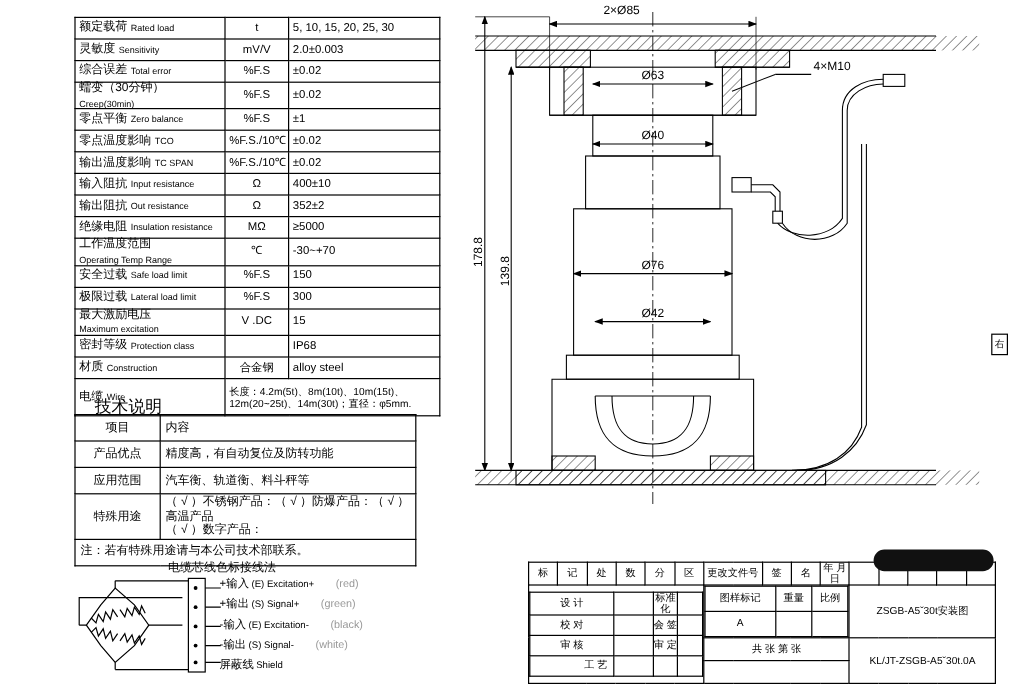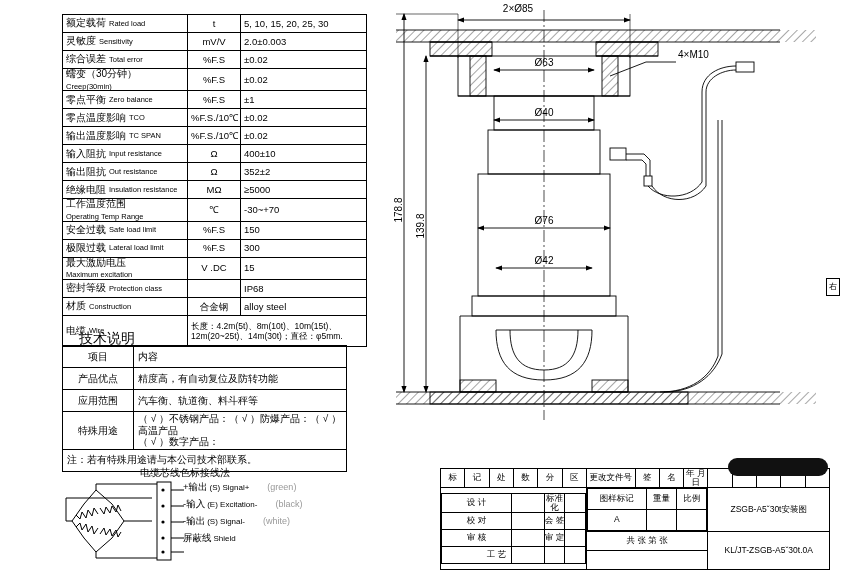--- a/index.html
+++ b/index.html
@@ -294,20 +294,25 @@
       <g fill="#000">
         <circle cx="103" cy="12" r="1.6"></circle>
           <circle cx="103" cy="28" r="1.6"></circle>
         <circle cx="103" cy="44" r="1.6"></circle>
           <circle cx="103" cy="60" r="1.6"></circle>
         <circle cx="103" cy="74" r="1.6"></circle>
       </g>
     </svg>
   </div>
   <div class="wire-labels" id="wire-legend">
+      <div class="wl">
+        <span class="cn2">+输入</span>
+        <span class="en2">(E) Excitation+</span>
+        <span class="col gray">(red)</span>
+      </div>
       <div class="wl">
         <span class="cn2">+输出</span>
         <span class="en2">(S) Signal+</span>
         <span class="col gray">(green)</span>
       </div>
       <div class="wl">
         <span class="cn2">-输入</span>
         <span class="en2">(E) Excitation-</span>
         <span class="col gray">(black)</span>
       </div>

